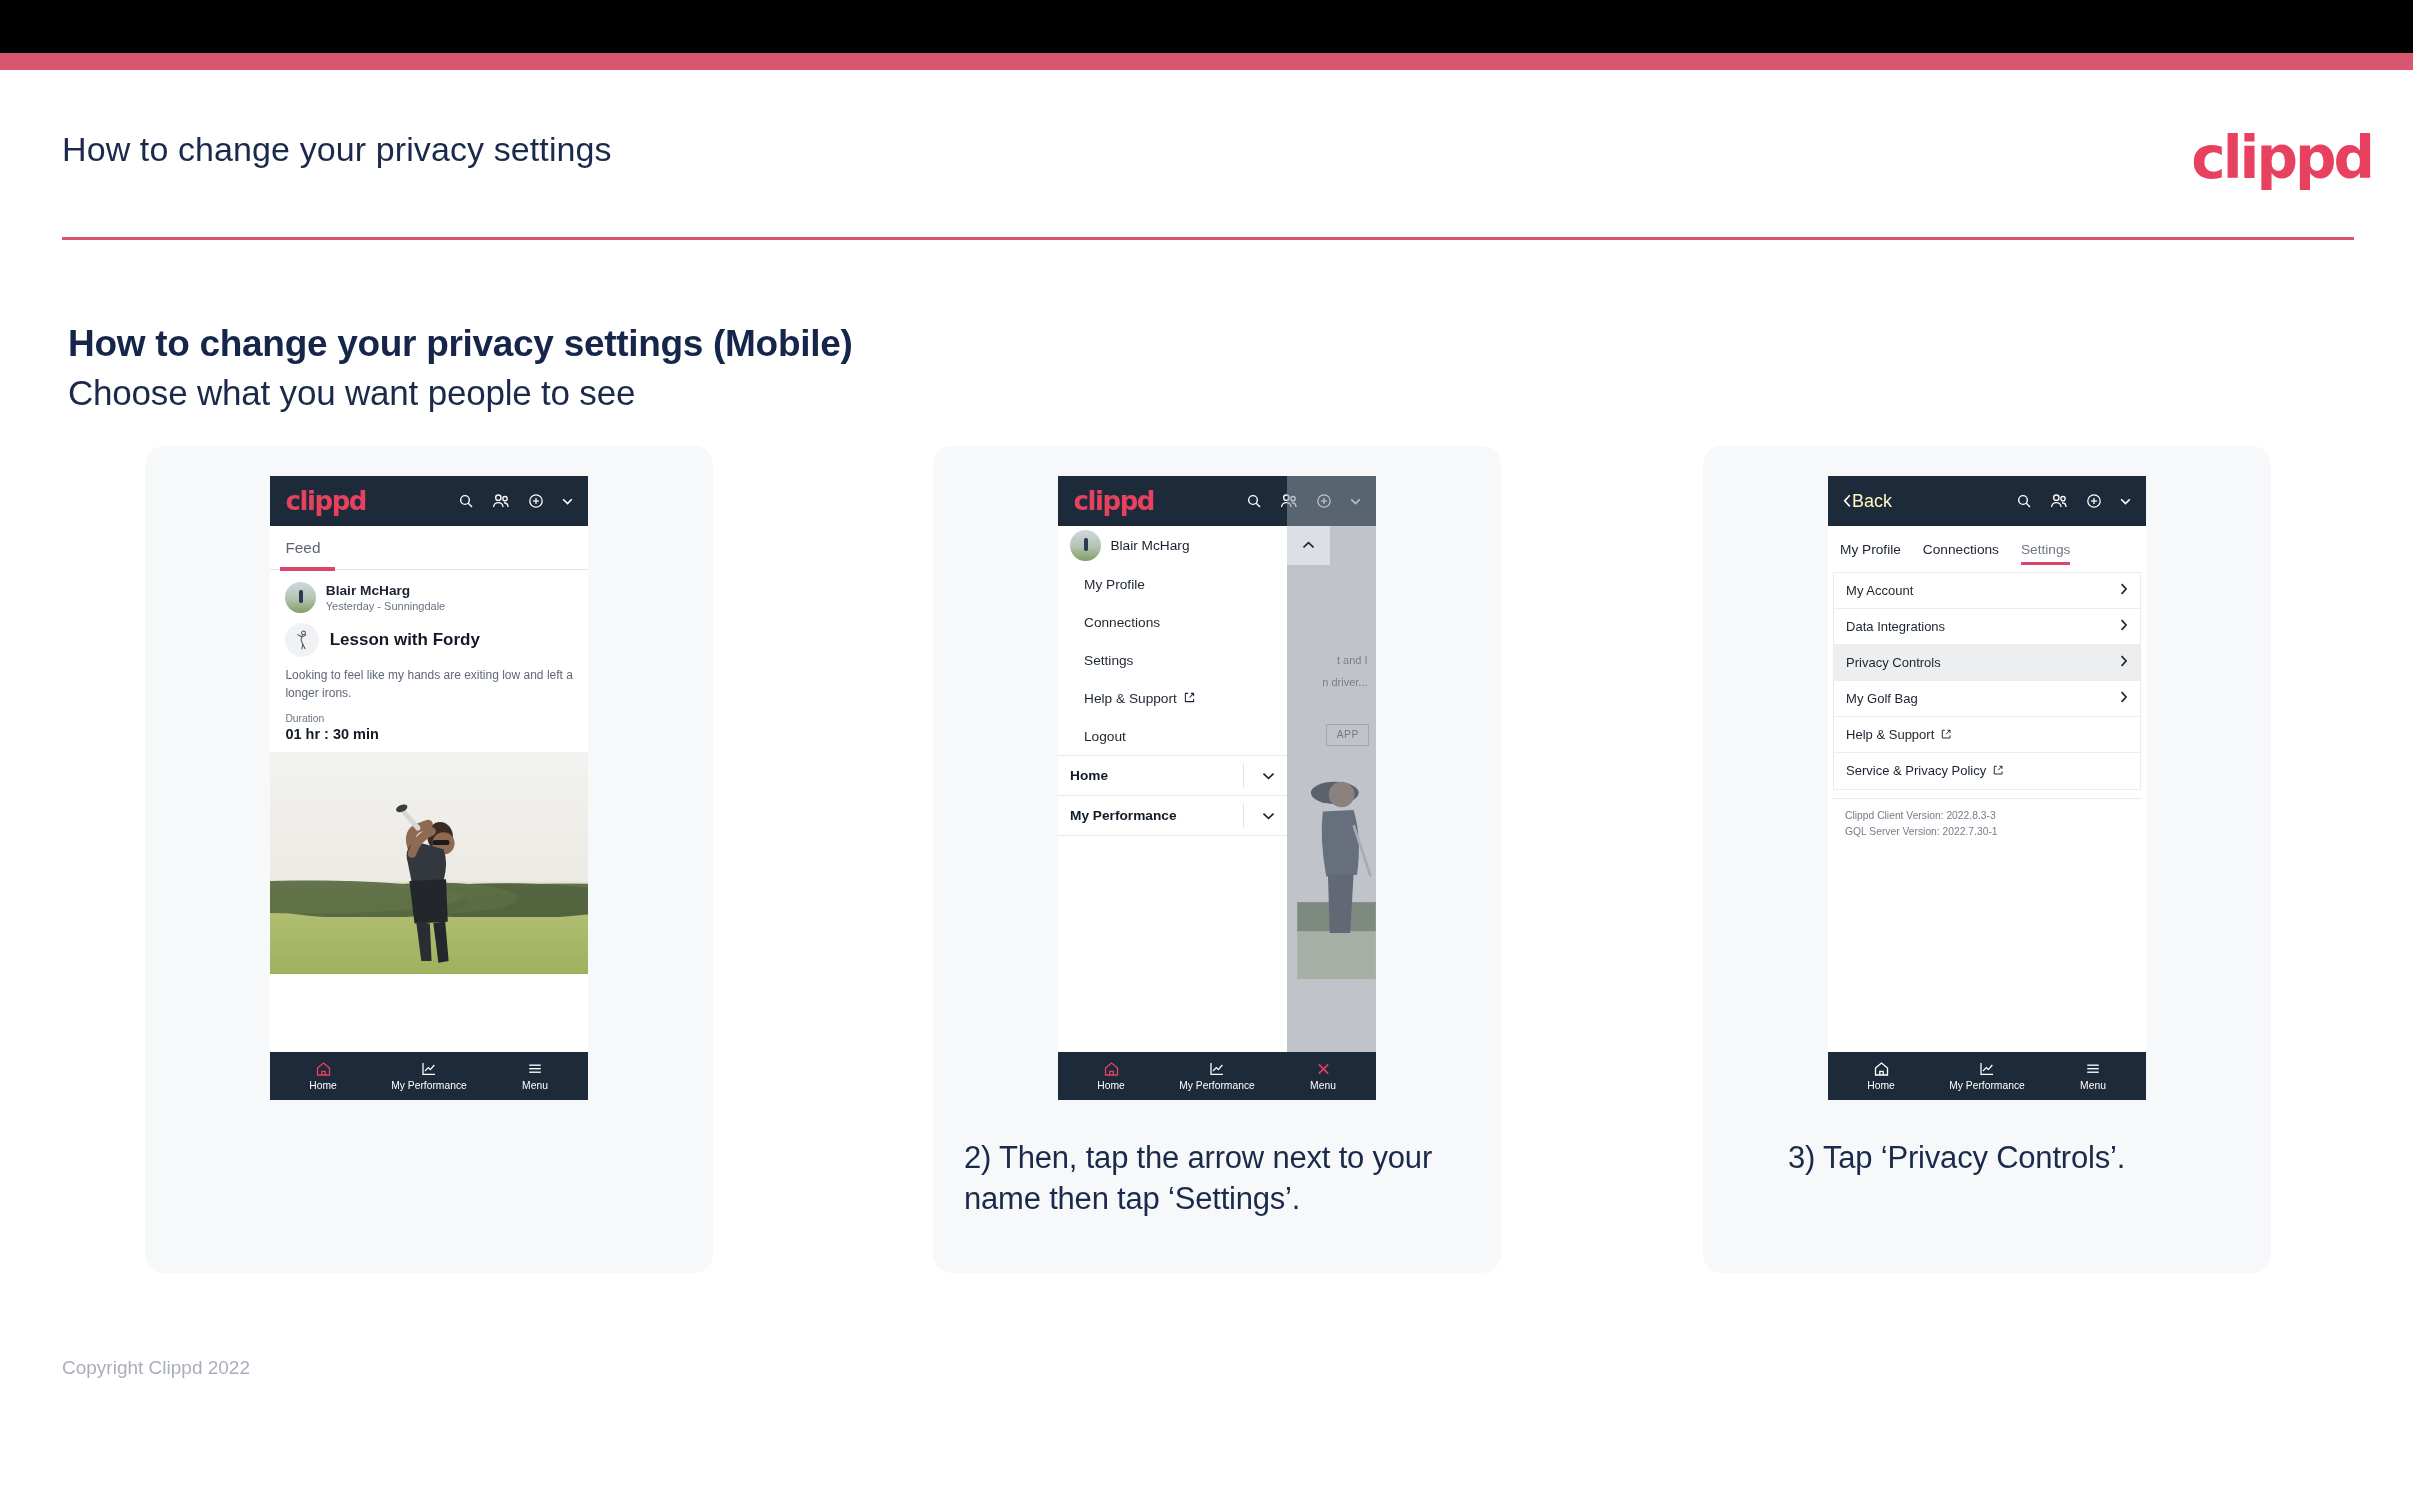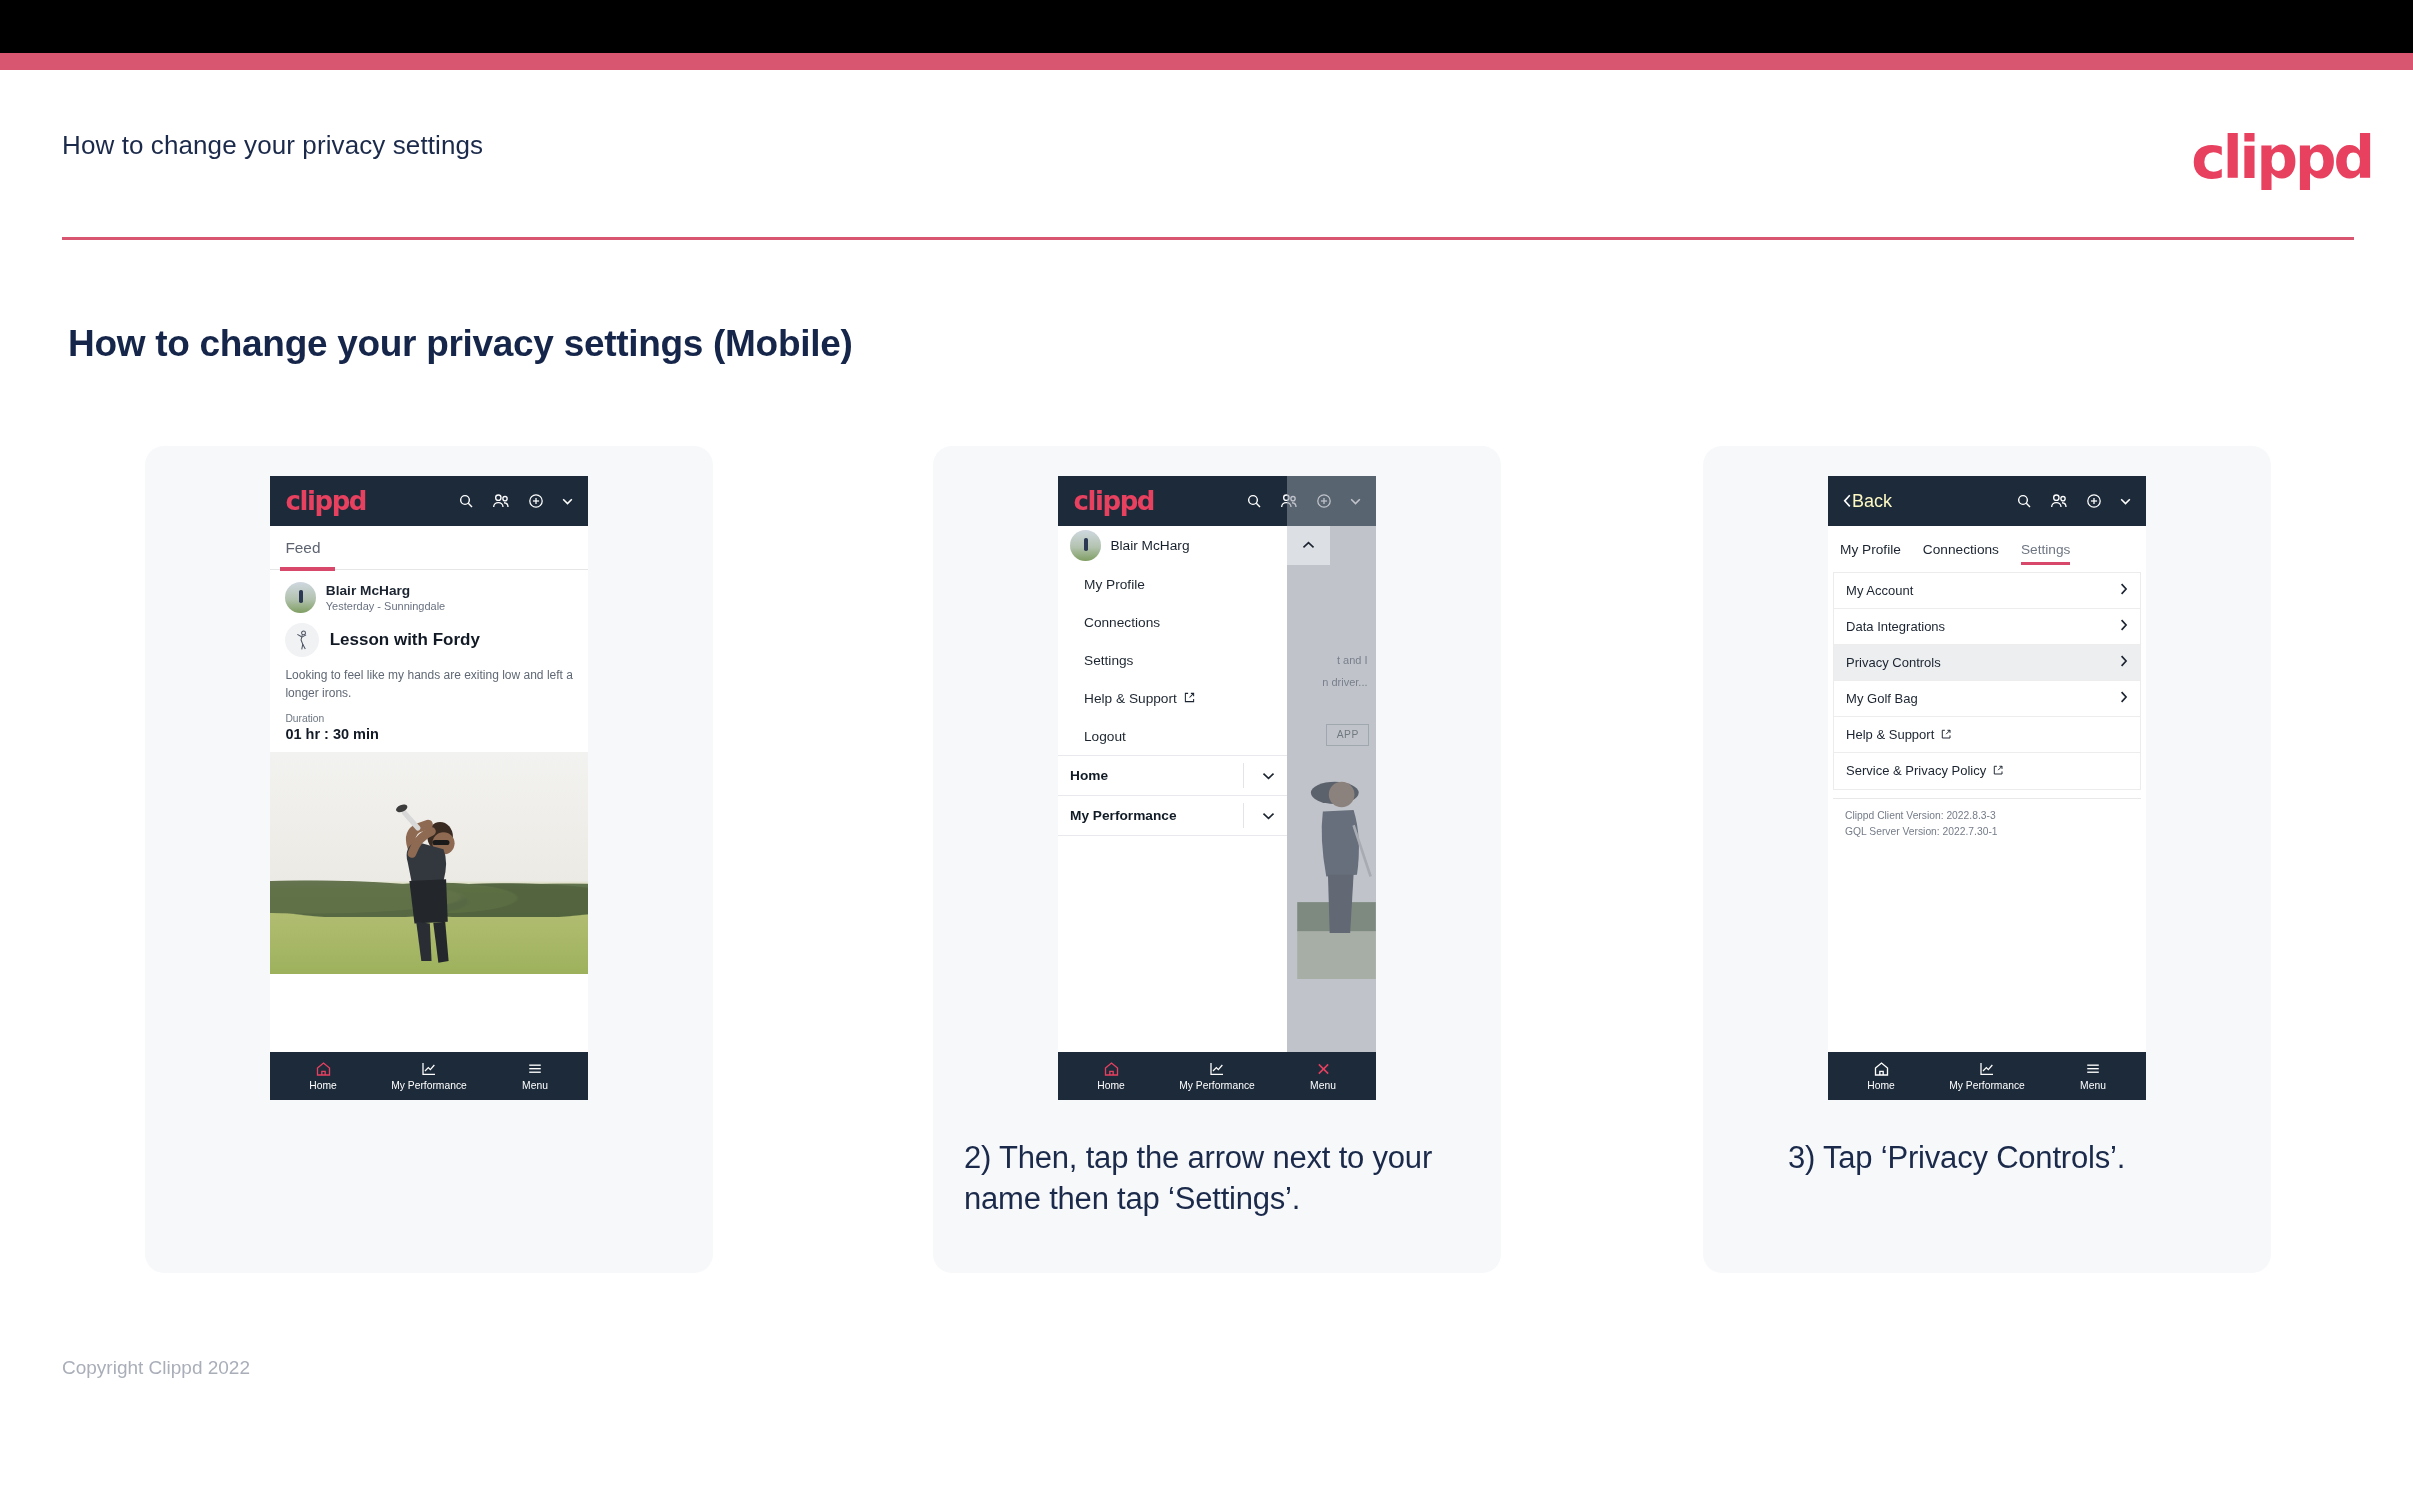--- a/index.html
+++ b/index.html
@@ -11,21 +11,21 @@
   }
   .slide { position: relative; width: 2413px; height: 1508px; background: #ffffff; }
 
   
   .band-black { position:absolute; left:0; top:0; width:2413px; height:53px; background:#000000; }
   .band-pink  { position:absolute; left:0; top:53px; width:2413px; height:17px; background:#d8566f; }
 
   
   .hdr-title {
     position:absolute; left:62px; top:130px;
-    font-size:26px; color:#1b2a4a; font-weight:400; letter-spacing:0.1px;
+    font-size:34px; color:#1b2a4a; font-weight:400; letter-spacing:0.1px;
   }
   .hdr-logo {
     position:absolute; right:41px; top:124px;
     font-size:58px; font-weight:700; color:#e8405f;
     letter-spacing:-3px; font-family:"DejaVu Sans", sans-serif;
   }
   .hdr-rule {
     position:absolute; left:62px; top:237px; width:2292px; height:2.6px;
     background:#d8566f;
   }
@@ -194,20 +194,21 @@
 <div class="slide">
 
   <div class="band-black"></div>
   <div class="band-pink"></div>
 
   <div class="hdr-title">How to change your privacy settings</div>
   <div class="hdr-logo">clippd</div>
   <div class="hdr-rule"></div>
 
   <div class="main-title">How to change your privacy settings (Mobile)</div>
+  <div class="main-sub">Choose what you want people to see</div>
 
   <div class="card" id="card-1">
     <div class="phone">
 
       <div class="pbar">
         <span class="pbar-logo">clippd</span>
         <span class="pbar-icons">
           <span>
             <svg width="16" height="16" viewBox="0 0 24 24" fill="none" stroke="#fff" stroke-width="2.1">
                 <circle cx="10.5" cy="10.5" r="6.5"></circle>

